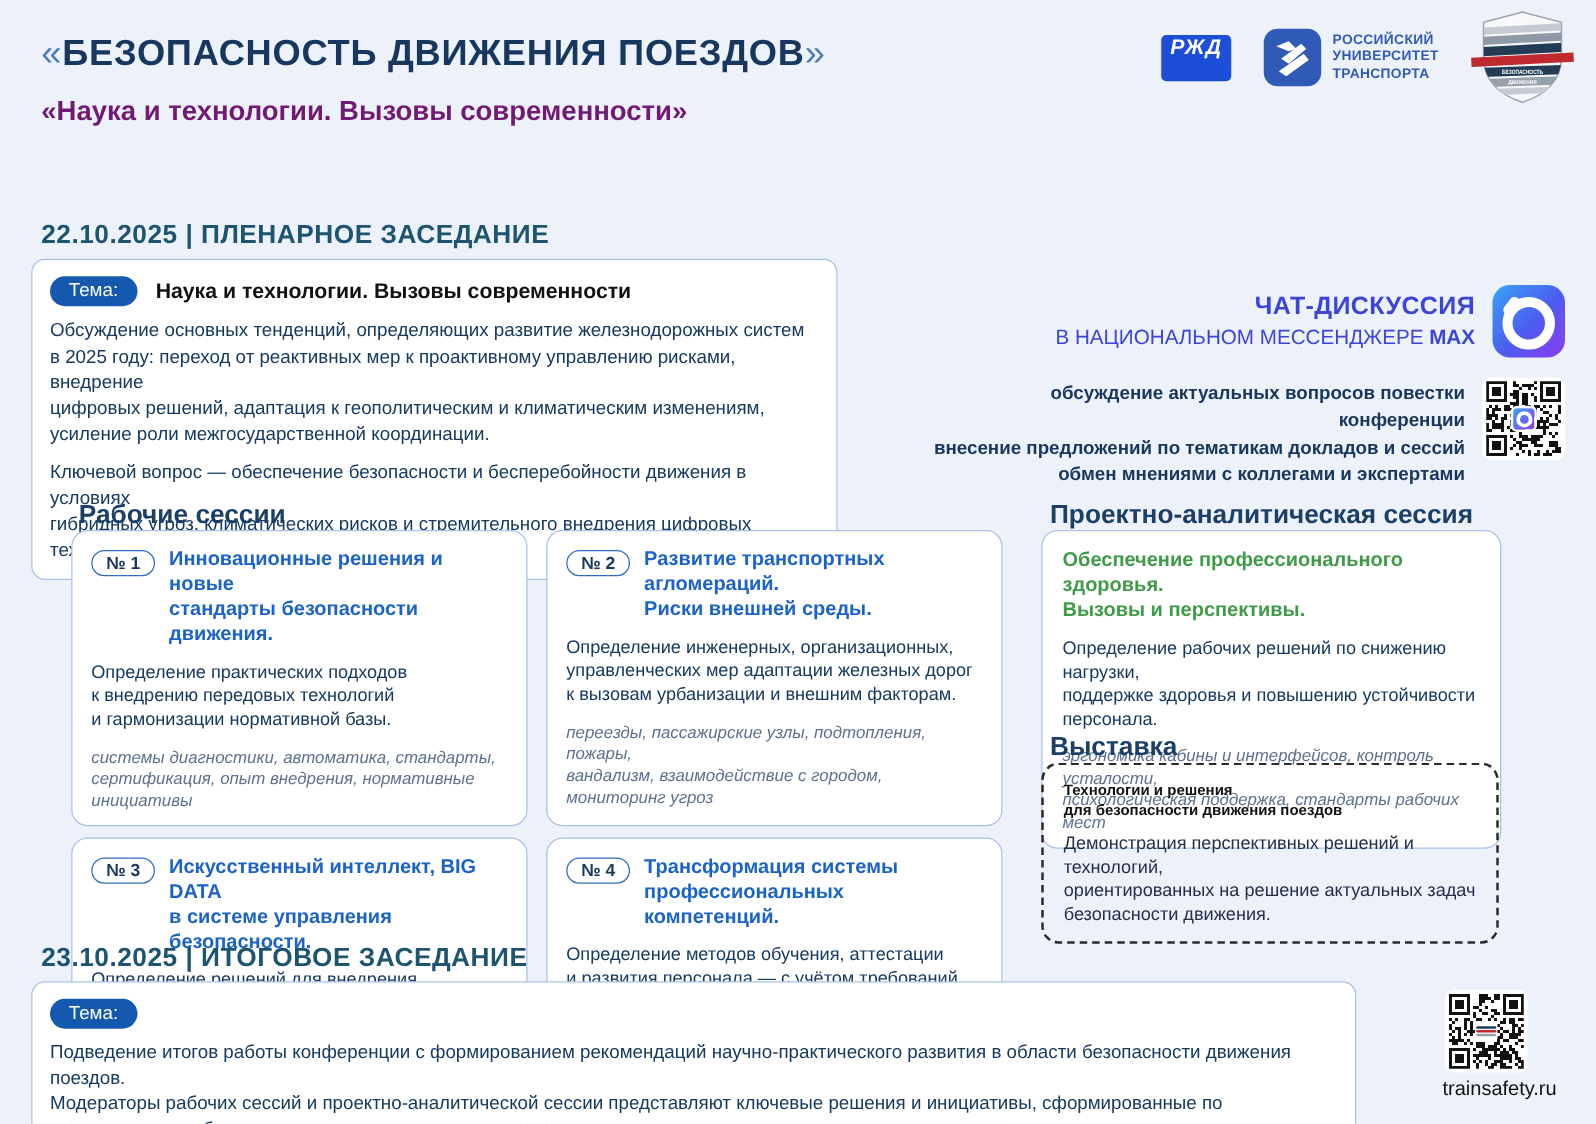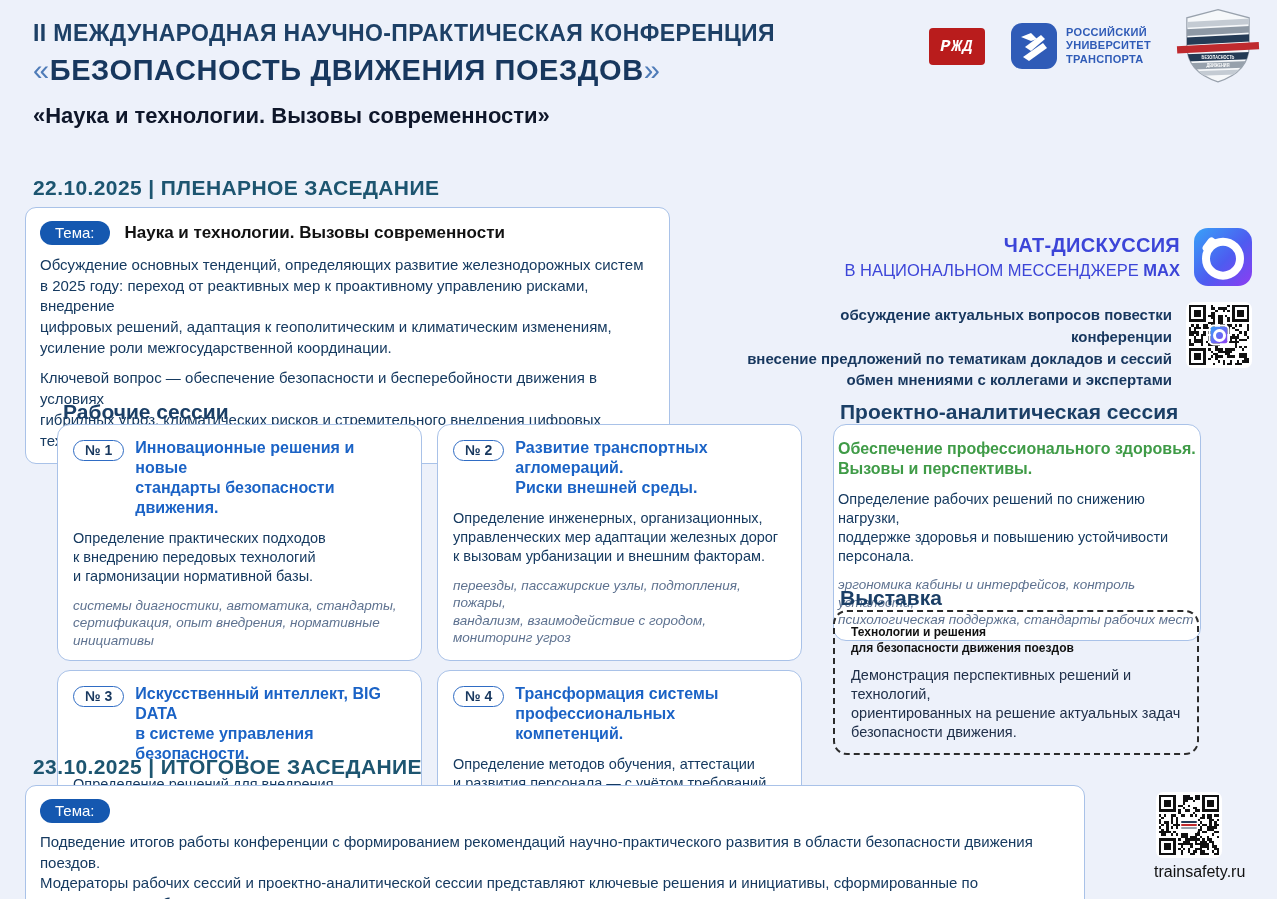--- a/index.html
+++ b/index.html
@@ -10,25 +10,25 @@
     color:#163a60;
     overflow:hidden;
   }
   .page{position:relative;width:1277px;height:899px;}
 
   
   .header-text{position:absolute;left:33px;top:20px;}
   .h-line1{font-size:23px;font-weight:700;color:#1d4066;letter-spacing:.4px;}
   .h-title{font-size:29px;font-weight:700;color:#17375e;letter-spacing:.6px;margin-top:7px;}
   .h-title .q{color:#4f7cb8;font-weight:400;}
-  .h-sub{font-size:22px;font-weight:700;color:#0f172a;margin-top:16px;}
+  .h-sub{font-size:22px;font-weight:700;color:#701a75;margin-top:16px;}
 
   .logos{position:absolute;top:8px;right:18px;display:flex;align-items:center;gap:26px;}
-  .rzd-logo{width:56px;height:37px;background:#b91c1c;border-radius:4px;
-    display:flex;align-items:center;justify-content:center;font-family:Liberation Mono, monospace;}
+  .rzd-logo{width:56px;height:37px;background:#1d4ed8;border-radius:4px;
+    display:flex;align-items:flex-start;justify-content:center;}
   .rzd-logo span{color:#fff;font-weight:700;font-style:italic;font-size:17px;letter-spacing:1px;}
   .rut{display:flex;align-items:center;gap:9px;}
   .rut-icon{width:46px;height:46px;border-radius:11px;background:#2f5bb7;position:relative;overflow:hidden;}
   .rut-icon svg{position:absolute;inset:0;}
   .rut-text{font-size:11px;font-weight:700;color:#2f5bb7;line-height:1.22;letter-spacing:.3px;}
   .shield-logo{width:82px;height:76px;}
   .shield-logo svg{overflow:visible;}
 
   
   .date-heading{position:absolute;font-size:21px;font-weight:700;color:#1d5570;letter-spacing:.4px;}
@@ -77,38 +77,37 @@
   .s-card{padding:13px 15px 11px;min-height:146px;border-radius:13px;}
   .s-head{display:flex;gap:11px;align-items:flex-start;}
   .num-pill{border:1.6px solid #2f6cc4;border-radius:13px;color:#17375e;font-weight:700;
     font-size:14px;padding:1px 11px 2px;white-space:nowrap;margin-top:2px;}
   .s-title{font-size:16px;font-weight:700;color:#1b63c6;line-height:1.25;white-space:pre-line;}
   .s-title.green{color:#3f9b47;}
   .s-body{font-size:14.5px;color:#163a60;line-height:1.3;margin-top:11px;white-space:pre-line;}
   .s-tags{font-size:13.5px;font-style:italic;color:#5e7290;line-height:1.3;margin-top:11px;white-space:pre-line;}
 
   .pa-card{position:absolute;left:833px;top:424px;width:368px;min-height:146px;
-    padding:14px 4px 11px;border-radius:13px;box-sizing:border-box;}
+    padding:14px 16px 11px;border-radius:13px;box-sizing:border-box;}
 
   .exh-card{position:absolute;left:833px;top:610px;width:366px;min-height:112px;
     border:2px dashed #2b2b2b;border-radius:14px;padding:13px 16px 11px;box-sizing:border-box;}
   .exh-title{font-size:12px;font-weight:700;color:#111;line-height:1.3;white-space:pre-line;}
   .exh-body{font-size:14.5px;color:#20304a;line-height:1.3;margin-top:10px;white-space:pre-line;}
 
   
   .footer-qr{position:absolute;left:1154px;top:792px;width:70px;text-align:center;}
   .site{font-size:16px;color:#111;margin-top:5px;}
 </style>
 </head>
 <body>
 
 <div class="page">
 
   <div class="header-text">
-    <div class="h-line1">II МЕЖДУНАРОДНАЯ НАУЧНО-ПРАКТИЧЕСКАЯ КОНФЕРЕНЦИЯ</div>
     <div class="h-title"><span class="q">«</span><span>БЕЗОПАСНОСТЬ ДВИЖЕНИЯ ПОЕЗДОВ</span><span class="q">»</span></div>
     <div class="h-sub">«Наука и технологии. Вызовы современности»</div>
   </div>
 
   <div class="logos">
     <div class="rzd-logo">
       <span>РЖД</span>
     </div>
     <div class="rut">
       <div class="rut-icon">

